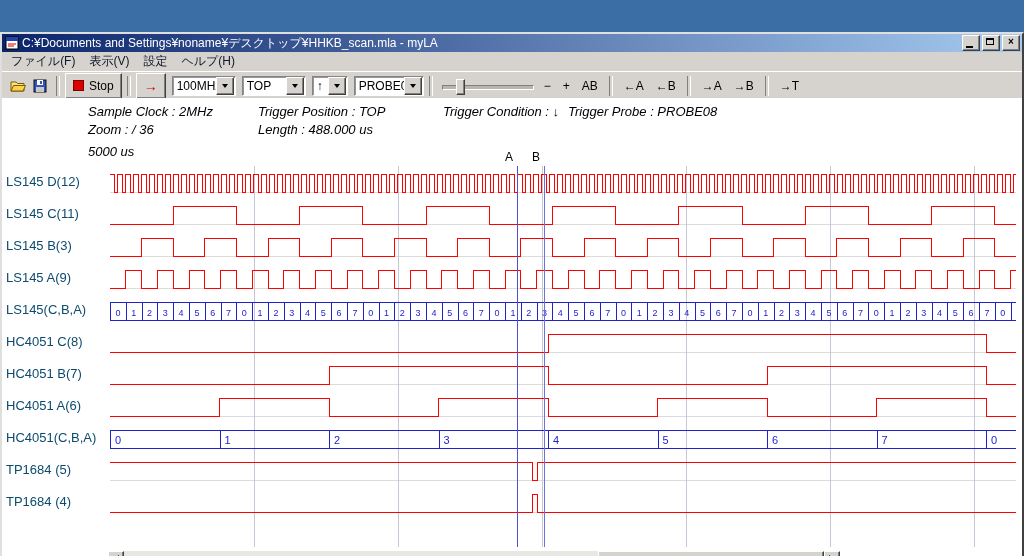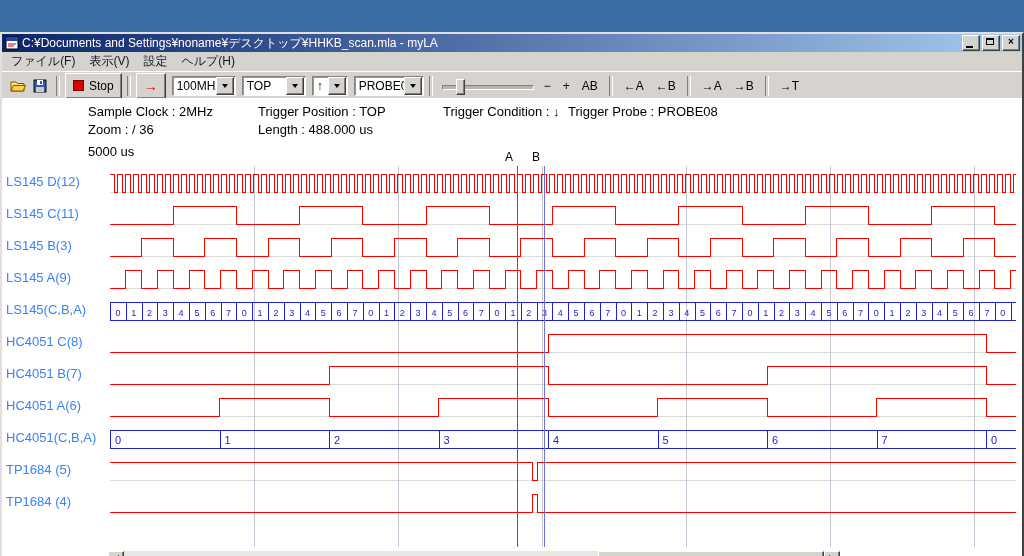--- a/index.html
+++ b/index.html
@@ -39,23 +39,23 @@
                display:flex;align-items:center;justify-content:center;flex:0 0 auto;}
   .drop i{width:0;height:0;border:3px solid transparent;border-top:4px solid #000;margin-top:4px;}
   .slider{width:92px;height:18px;position:relative;flex:0 0 auto;margin:0 4px;}
   .slider .track{position:absolute;left:0;right:0;top:8px;height:3px;border:1px solid;
                  border-color:#808080 #fff #fff #808080;background:#b8b4ae;}
   .slider .thumb{position:absolute;left:14px;top:2px;width:7px;height:14px;background:#d6d3ce;
                  border:1px solid;border-color:#fff #404040 #404040 #fff;box-shadow:inset -1px -1px 0 #808080;}
   .flat-btn{padding:2px 5px;margin:0 1px;flex:0 0 auto;color:#000;}
   
   .client{position:absolute;left:0;top:64px;right:0;height:469px;background:#fff;overflow:hidden;}
-  .info-text{position:absolute;font-size:13px;color:#000;white-space:nowrap;}
+  .info-text{position:absolute;font-size:13px;color:#000;white-space:nowrap;font-style:italic;}
   .chan-col{position:absolute;left:4px;top:68px;width:102px;}
-  .chan-label{height:32px;line-height:32px;font-size:13px;color:#3b82f6;white-space:nowrap;}
+  .chan-label{height:32px;line-height:32px;font-size:13px;color:#0c4a6e;white-space:nowrap;}
   #wave-wrap{position:absolute;left:108px;top:68px;width:906px;height:381px;}
   .cursor-label{position:absolute;top:52px;font-size:12px;color:#000;}
   
   .hscroll{position:absolute;left:106px;top:453px;width:732px;height:16px;display:flex;
            background:#e9e7e3;}
   .sb-btn{width:16px;height:16px;background:#d6d3ce;border:1px solid;border-color:#fff #404040 #404040 #fff;
           box-shadow:inset -1px -1px 0 #808080;display:flex;align-items:center;justify-content:center;flex:0 0 auto;box-sizing:border-box;}
   .sb-track{position:relative;flex:1;}
   .sb-thumb{position:absolute;left:474px;top:0;width:226px;height:16px;background:#d6d3ce;
             border:1px solid;border-color:#fff #404040 #404040 #fff;box-shadow:inset -1px -1px 0 #808080;box-sizing:border-box;}

